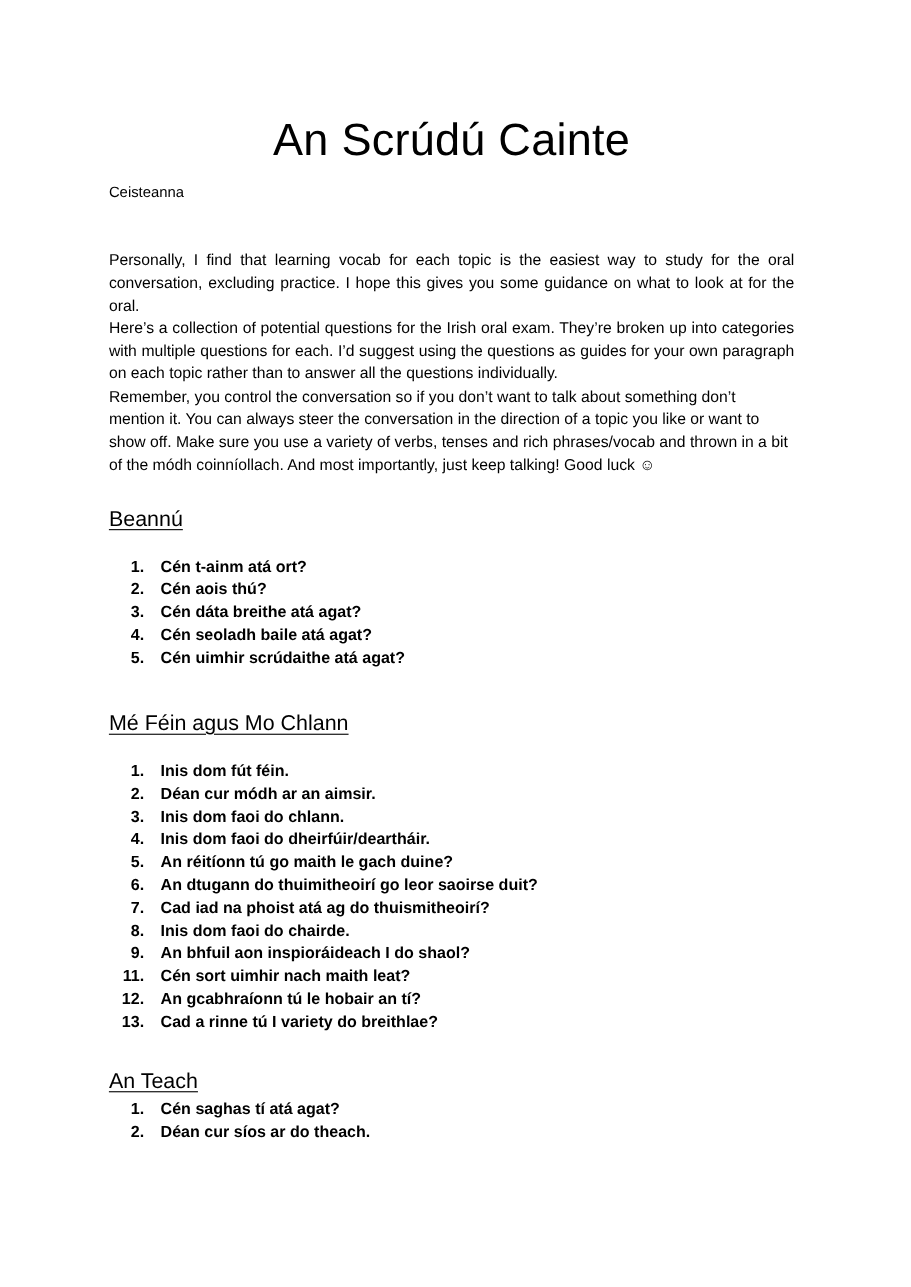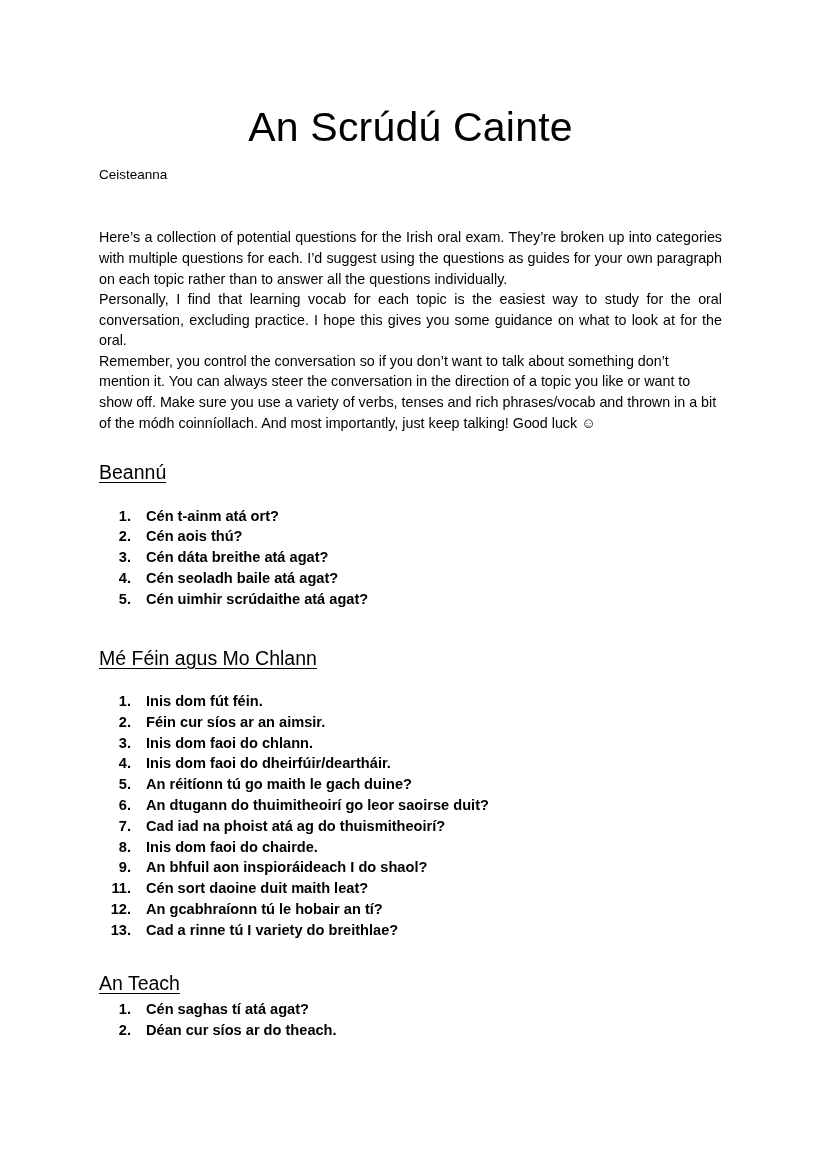--- a/index.html
+++ b/index.html
@@ -126,49 +126,49 @@
 <body>
 
 <div class="page">
   <div class="content">
 
     <h1 class="doc-title">An Scrúdú Cainte</h1>
 
     <div class="doc-subtitle">Ceisteanna</div>
 
     <div class="intro">
+      <p class="justified">Personally, I find that learning vocab for each topic is the easiest way to study for the oral conversation, excluding practice. I hope this gives you some guidance on what to look at for the oral.</p>
       <p class="justified">Here’s a collection of potential questions for the Irish oral exam. They’re broken up into categories with multiple questions for each. I’d suggest using the questions as guides for your own paragraph on each topic rather than to answer all the questions individually.</p>
-      <p class="justified">Personally, I find that learning vocab for each topic is the easiest way to study for the oral conversation, excluding practice. I hope this gives you some guidance on what to look at for the oral.</p>
       <p class="plain"><span>Remember, you control the conversation so if you don’t want to talk about something don’t mention it. You can always steer the conversation in the direction of a topic you like or want to show off. Make sure you use a variety of verbs, tenses and rich phrases/vocab and thrown in a bit of the módh coinníollach. And most importantly, just keep talking! Good luck </span><span class="smiley">☺</span></p>
     </div>
 
     <div class="section gap-before-heading-1">
       <div class="section-heading"><span class="u">Beannú</span></div>
       <ol class="qlist spaced">
         <li><span class="num">1.</span><span class="qtext">Cén t-ainm atá ort?</span></li>
         <li><span class="num">2.</span><span class="qtext">Cén aois thú?</span></li>
         <li><span class="num">3.</span><span class="qtext">Cén dáta breithe atá agat?</span></li>
         <li><span class="num">4.</span><span class="qtext">Cén seoladh baile atá agat?</span></li>
         <li><span class="num">5.</span><span class="qtext">Cén uimhir scrúdaithe atá agat?</span></li>
       </ol>
     </div>
 
     <div class="section gap-before-heading-2">
       <div class="section-heading"><span class="u">Mé Féin agus Mo Chlann</span></div>
       <ol class="qlist spaced">
         <li><span class="num">1.</span><span class="qtext">Inis dom fút féin.</span></li>
-        <li><span class="num">2.</span><span class="qtext">Féin cur síos ar an aimsir.</span></li>
+        <li><span class="num">2.</span><span class="qtext">Déan cur módh ar an aimsir.</span></li>
         <li><span class="num">3.</span><span class="qtext">Inis dom faoi do chlann.</span></li>
         <li><span class="num">4.</span><span class="qtext">Inis dom faoi do dheirfúir/deartháir.</span></li>
         <li><span class="num">5.</span><span class="qtext">An réitíonn tú go maith le gach duine?</span></li>
         <li><span class="num">6.</span><span class="qtext">An dtugann do thuimitheoirí go leor saoirse duit?</span></li>
         <li><span class="num">7.</span><span class="qtext">Cad iad na phoist atá ag do thuismitheoirí?</span></li>
         <li><span class="num">8.</span><span class="qtext">Inis dom faoi do chairde.</span></li>
         <li><span class="num">9.</span><span class="qtext">An bhfuil aon inspioráideach I do shaol?</span></li>
-        <li><span class="num">11.</span><span class="qtext">Cén sort daoine duit maith leat?</span></li>
+        <li><span class="num">11.</span><span class="qtext">Cén sort uimhir nach maith leat?</span></li>
         <li><span class="num">12.</span><span class="qtext">An gcabhraíonn tú le hobair an tí?</span></li>
         <li><span class="num">13.</span><span class="qtext">Cad a rinne tú I variety do breithlae?</span></li>
       </ol>
     </div>
 
     <div class="section gap-before-heading-3">
       <div class="section-heading"><span class="u">An Teach</span></div>
       <ol class="qlist tight">
         <li><span class="num">1.</span><span class="qtext">Cén saghas tí atá agat?</span></li>
         <li><span class="num">2.</span><span class="qtext">Déan cur síos ar do theach.</span></li>

